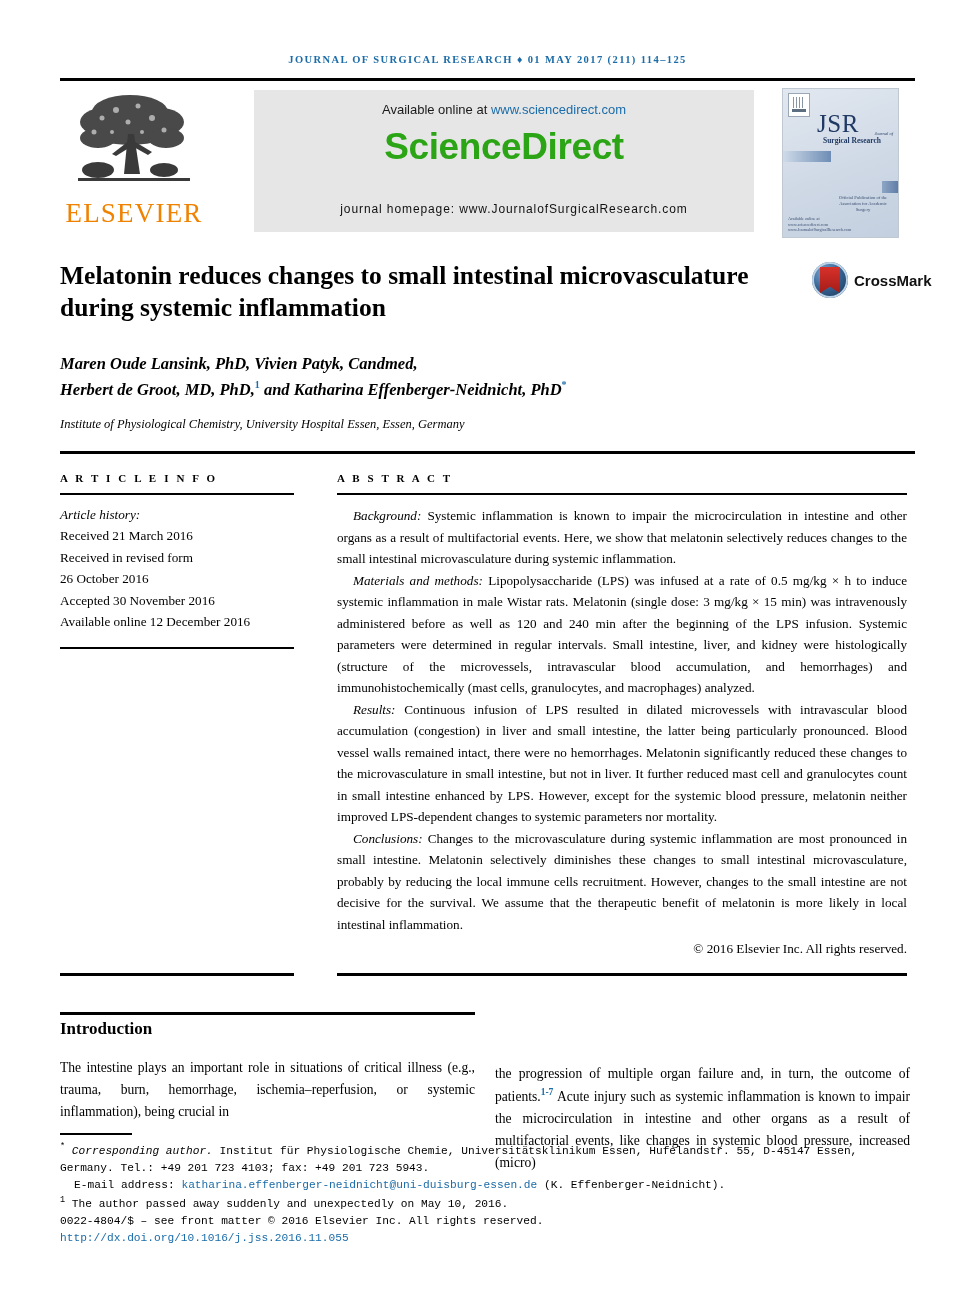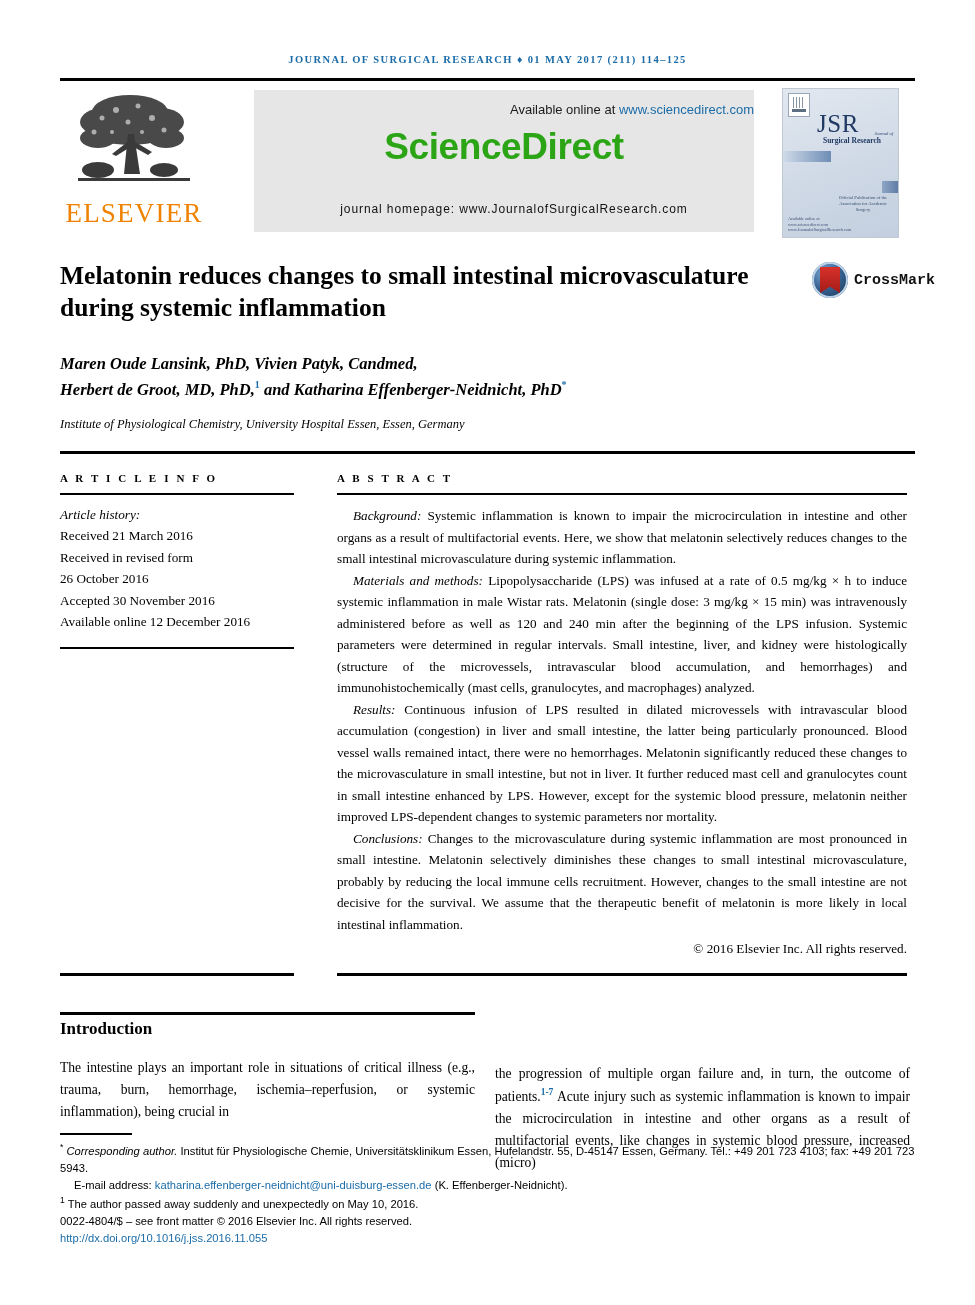--- a/index.html
+++ b/index.html
@@ -55,21 +55,21 @@
     letter-spacing: 1.2px;
     color: #ef8200;
   }
 
   .sd-panel {
     position: absolute; left: 194px; top: 4px; width: 500px; height: 142px;
     background: #e6e6e6;
   }
   .sd-avail {
     position: absolute; left: 0; top: 12px; width: 500px;
-    text-align: right;
+    text-align: center;
     font-family: "Liberation Sans", sans-serif;
     font-size: 13px; color: #1a1a1a;
   }
   .sd-avail a { color: #3b7ab5; text-decoration: none; }
   .sd-logo {
     position: absolute; left: 0; top: 36px; width: 500px;
     text-align: center;
     font-family: "Liberation Sans", sans-serif;
     font-weight: bold;
     font-size: 37px;
@@ -155,21 +155,21 @@
     box-shadow: inset 0 0 0 2px #bcd2e6;
   }
   .cm-badge::after {
     content: "";
     position: absolute; left: 8px; top: 5px; width: 20px; height: 26px;
     background: linear-gradient(180deg,#d8312a 0%, #a51c18 100%);
     clip-path: polygon(0 0, 100% 0, 100% 100%, 50% 76%, 0 100%);
   }
   .cm-text {
     position: absolute; left: 42px; top: 10px;
-    font-family: Liberation Mono, monospace;
+    font-family: Liberation Sans, sans-serif;
     font-weight: bold; font-size: 15px; color: #111;
   }
 
   .authors {
     position: absolute; left: 60px; top: 352px; width: 800px;
     font-family: "Liberation Serif", serif;
     font-style: italic;
     font-weight: bold;
     font-size: 16.5px;
     line-height: 1.5;
@@ -249,21 +249,21 @@
     font-size: 13.6px; line-height: 1.63; text-align: justify; margin-top: 44px;
   }
   .col-right-body sup { font-size: 9.5px; color: #1b6ca8; font-weight: bold; }
 
   
   .fn-rule {
     position: absolute; left: 60px; top: 1133px; width: 72px; height: 1.6px; background: #000;
   }
   .footnotes {
     position: absolute; left: 60px; top: 1141px; width: 855px;
-    font-family: Liberation Sans, sans-serif;
+    font-family: Liberation Mono, monospace;
     font-size: 11.2px; line-height: 1.52;
   }
   .footnotes p { margin: 0; }
   .fn-indent { text-indent: 14px; }
   .fn-star { font-style: italic; }
   a.lnk { color: #1b6ca8; text-decoration: none; }
   .fn-doi { color: #1b6ca8; margin-top: 2px; }
   .sup-sm { font-size: 8.5px; vertical-align: super; }
 </style>
 </head>

